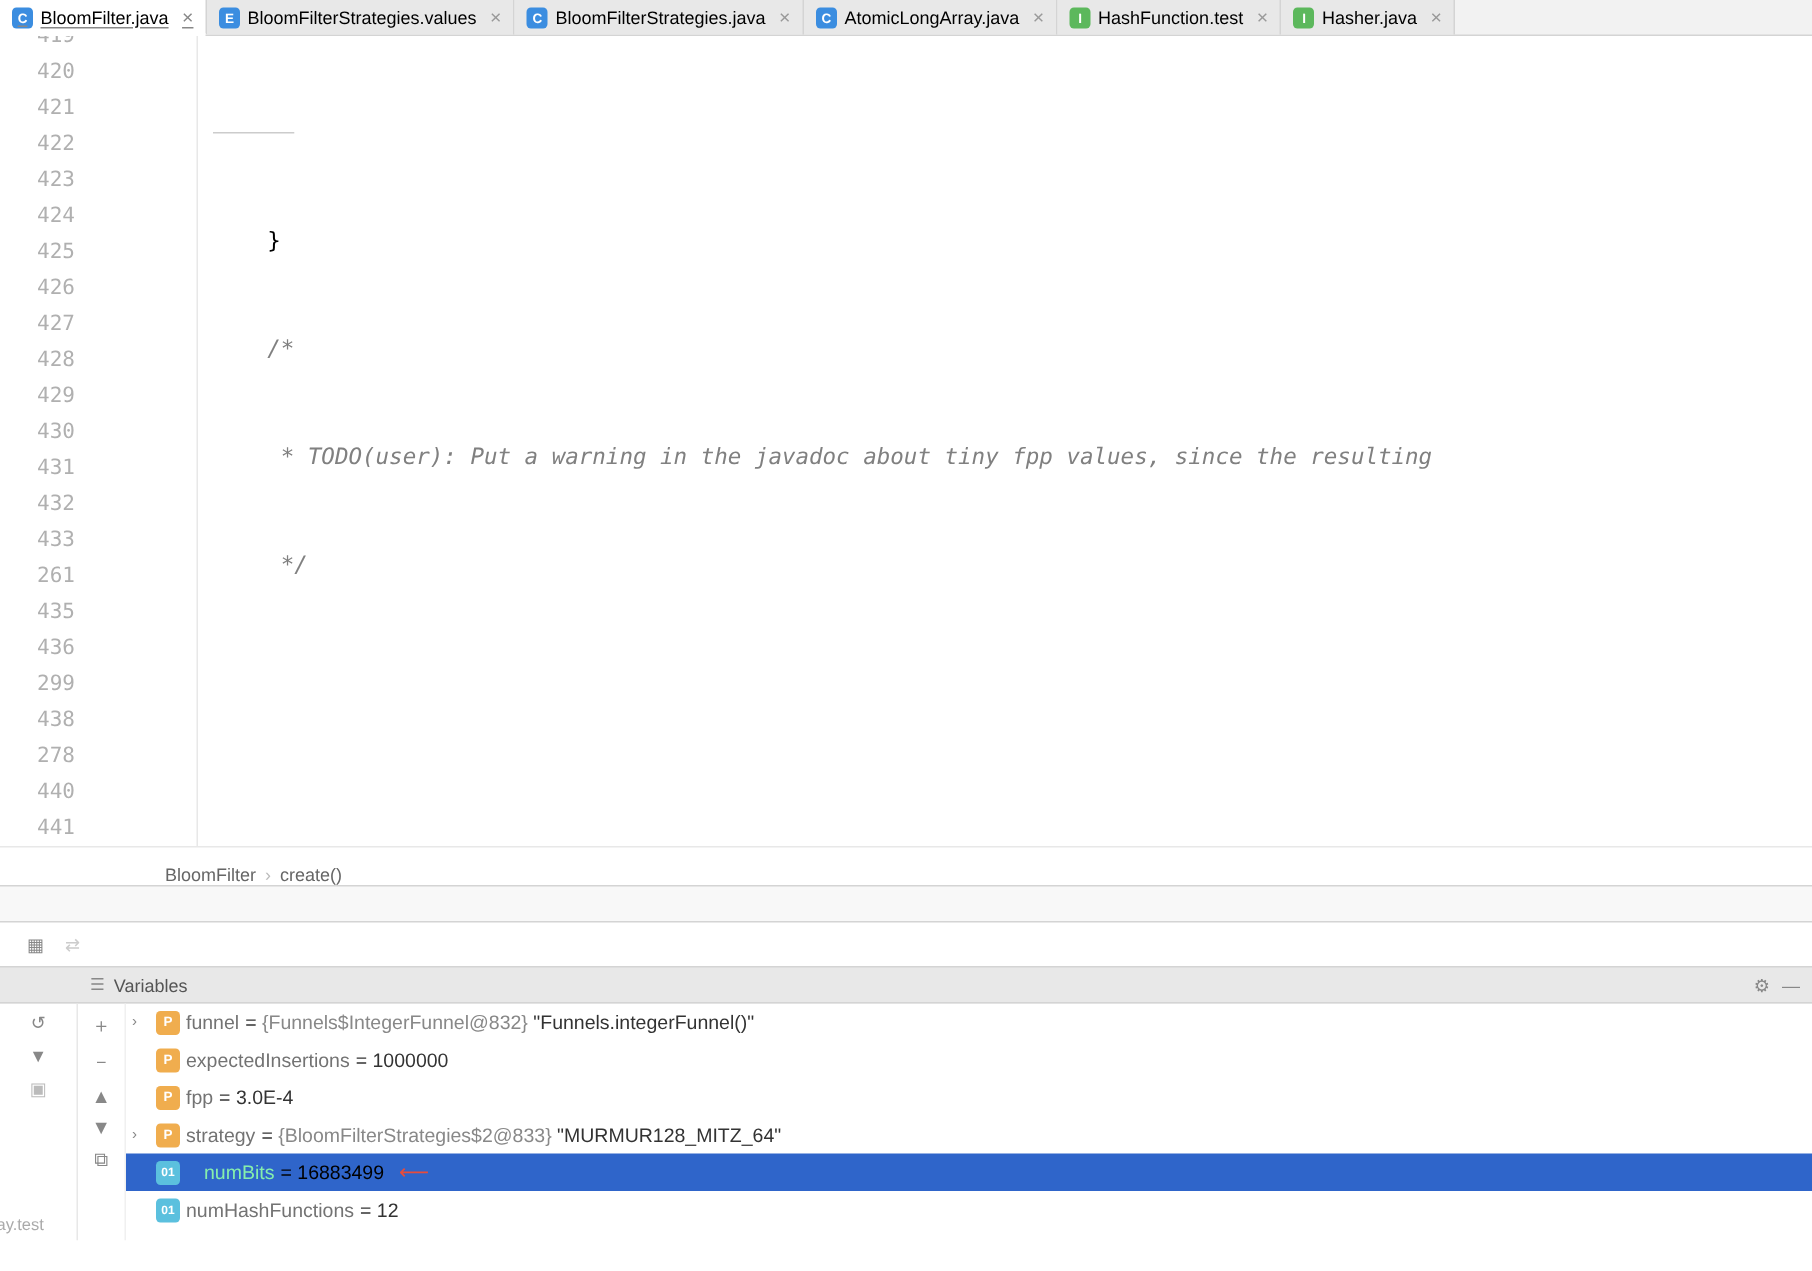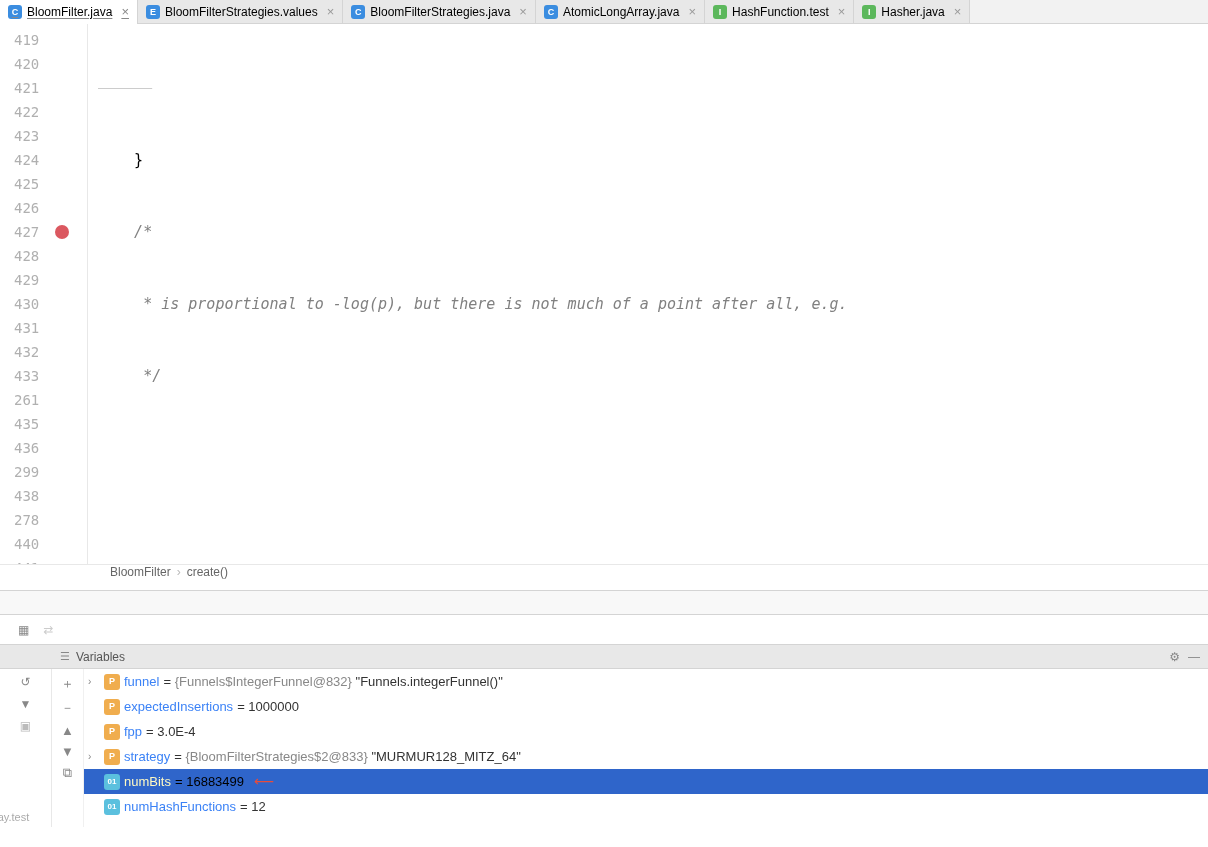--- a/index.html
+++ b/index.html
@@ -10,49 +10,49 @@
 .tab .ficon { width: 14px; height: 14px; border-radius: 3px; display: inline-flex; align-items: center; justify-content: center; font-size: 9px; font-weight: bold; color: #fff; }
 .ficon.c { background: #3b8de0; }
 .ficon.e { background: #3b8de0; }
 .ficon.i { background: #5cb85c; }
 .tab .close { color: #999; font-size: 13px; margin-left: 4px; }
 .tab.active .close { color: #888; }
 .tab.active { position: relative; }
 .tab.active::after { content: ""; position: absolute; bottom: -1px; left:0; right:0; height:2px; background:#fff;}
 .tab.active.first-tab { text-decoration: underline; text-decoration-color: #888; text-underline-offset: 2px; }
 .editor-wrap { display: flex; height: 540px; background: #fff; overflow:hidden; }
-.gutter { width: 88px; flex-shrink: 0; background: #fff; border-right: 1px solid #e8e8e8; display: flex; }
+.gutter { width: 132px; flex-shrink: 0; background: #fff; border-right: 1px solid #e8e8e8; display: flex; align-items: flex-end; }
 .line-nums { width: 60px; text-align: right; padding-right: 10px; color: #b0b0b0; font-family: "Consolas", monospace; font-size: 14px; line-height: 24px; padding-top: 4px; }
 .markers { width: 48px; position: relative; }
 .marker-bp { position: absolute; left: 6px; width: 14px; height: 14px; border-radius: 50%; background: #db5860; }
 .code { flex: 1; font-family: "Consolas", monospace; font-size: 15px; line-height: 24px; padding-top: 4px; white-space: pre; overflow: hidden; }
 .code-line { height: 24px; padding-left: 10px; }
 .cmt { color: #808080; font-style: italic; }
-.breadcrumb { height: 26px; display: flex; align-items: flex-start; padding-left: 110px; font-size: 12px; color: #666; border-top:1px solid #e8e8e8; gap: 6px; }
+.breadcrumb { height: 26px; display: flex; align-items: flex-end; padding-left: 110px; font-size: 12px; color: #666; border-top:1px solid #e8e8e8; gap: 6px; }
 .breadcrumb .sep { color: #bbb; }
 .status-bar { height: 24px; border-top: 1px solid #d4d4d4; background: #f8f8f8; }
 .tool-row { height: 30px; border-top: 1px solid #d4d4d4; display: flex; align-items:center; padding-left: 18px; gap: 14px; color:#888; background:#fff;}
 .panel-header { height: 25px; background: #e8e8e8; border-top: 1px solid #d4d4d4; border-bottom:1px solid #d4d4d4; display:flex; align-items:center; padding-left:60px; gap:6px; font-size:12px; color:#555;}
 .panel-header .menu-icon { font-size:11px; color:#888;}
 .panel-tools-right { margin-left:auto; padding-right:8px; display:flex; gap:8px; color:#888;}
 .debug-panel { display:flex; height: 158px; }
 .debug-left { width: 52px; border-right: 1px solid #e8e8e8; display:flex; flex-direction:column; align-items:center; padding-top:6px; gap:8px; color:#888; position:relative;}
 .debug-left .fade-text { position:absolute; bottom:4px; left:-6px; font-size:11px; color:#aaa; white-space:nowrap;}
 .debug-body { flex:1; }
 .var-tools { width: 32px; float:left; height:100%; border-right:1px solid #f0f0f0; display:flex; flex-direction:column; align-items:center; padding-top:6px; gap:6px; color:#888; font-size:13px;}
 .var-list { margin-left: 32px; font-size: 13px; line-height: 25px; }
 .var-row { display:flex; align-items:center; padding-left: 4px; gap:4px; height:25px; cursor:default;}
 .var-row.selected { background: #2f65ca; color:#fff; }
 .var-row .exp { width:12px; color:#888; font-size:10px;}
 .var-row.selected .exp { color:#fff;}
 .var-icon { width:16px; height:16px; border-radius:3px; display:inline-flex; align-items:center; justify-content:center; font-size:9px; font-weight:bold; color:#fff;}
 .var-icon.p { background:#f0ad4e; }
 .var-icon.o { background:#5bc0de; font-size:8px;}
-.var-name { color:#3b82f6; }
-.var-row.selected .var-name { color:#fef9c3; }
+.var-name { color:#737373; }
+.var-row.selected .var-name { color:#86efac;margin-left:12px; }
 .var-val { color:#333; }
 .var-row.selected .var-val { color:#000000; }
 .var-type { color:#888; }
 .var-row.selected .var-type { color:#ddd; }
 .arrow-red { color: #e74c3c; margin-left: 6px; font-size: 14px;}
 .icon-btn { cursor:pointer; }
 </style>
 </head>
 <body>
 
@@ -117,21 +117,21 @@
         <div>441</div>
       </div>
     <div class="markers" id="markers">
         <div class="marker-bp" style="top:201px;"></div>
       </div>
   </div>
   <div class="code">
     <div class="code-line"><span class="cmt" style="text-decoration:line-through; text-decoration-color:#ccc;">      </span></div>
     <div class="code-line">    }</div>
     <div class="code-line"><span class="cmt">    /*</span></div>
-    <div class="code-line"><span class="cmt">     * is proportional to -log(p), but there is not much of a point after all, e.g.</span></div>
+    <div class="code-line"><span class="cmt">     * TODO(user): Put a warning in the javadoc about tiny fpp values, since the resulting </span></div>
     <div class="code-line"><span class="cmt">     */</span></div>
     
     
     
     
     
     
     
     
     

